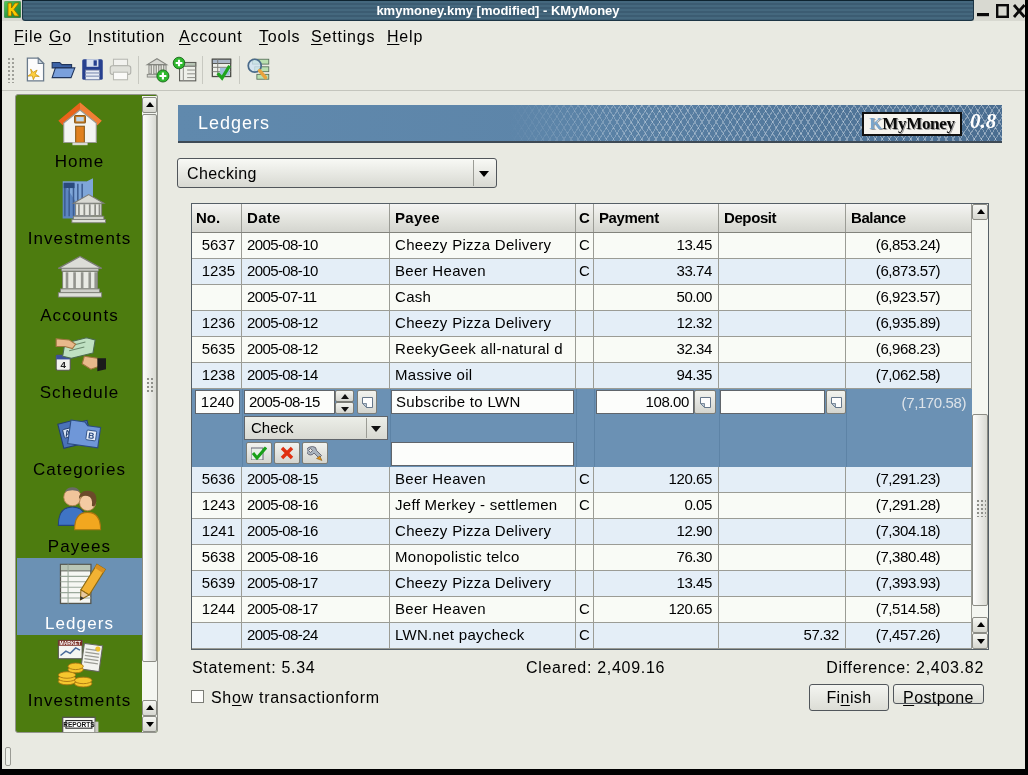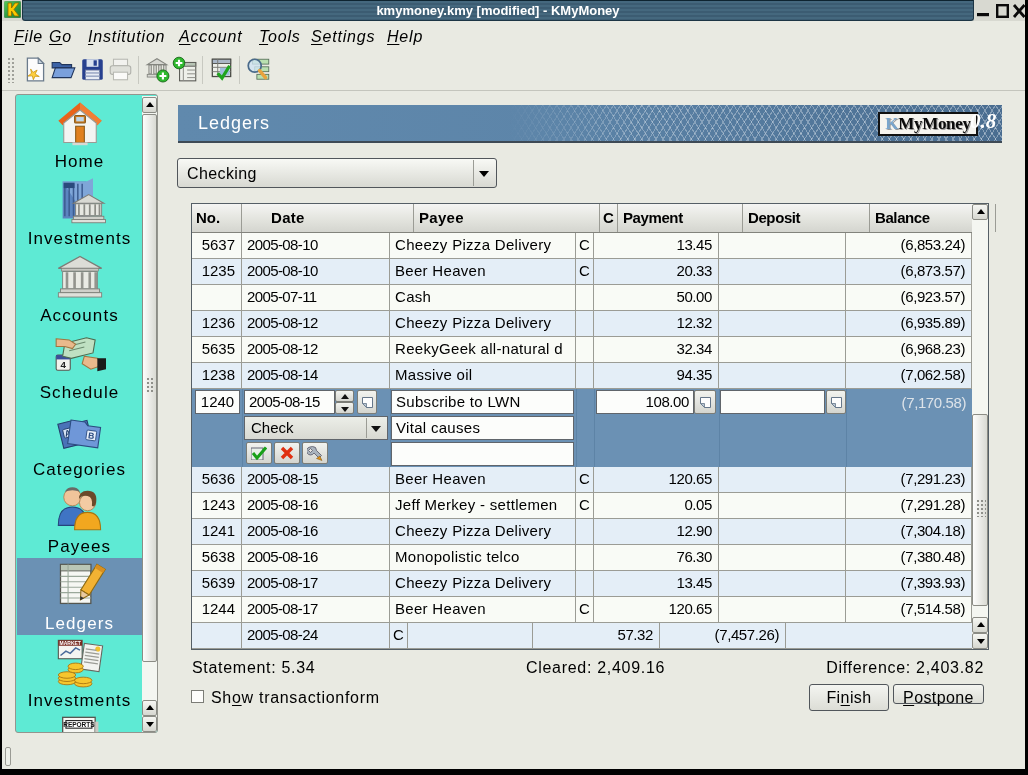--- a/index.html
+++ b/index.html
@@ -14,31 +14,31 @@
 #edgeB{left:0;top:769px;width:1028px;height:6px;background:#010101;}
 
 #titlebar{left:2px;top:0;width:1023px;height:21px;background:#d8d9d1;}
 #titletab{left:20px;top:0;width:950px;height:19px;
  background:repeating-linear-gradient(180deg,#45687e 0 2px,#3c5c72 2px 4px);
  border:1px solid #1c3545;border-top-color:#0e2430;border-radius:0 0 3px 3px;}
 #titletext{left:0;top:2px;width:950px;text-align:center;color:#fff;
  font-size:13px;font-weight:bold;}
 
 #menubar{left:2px;top:21px;width:1023px;height:30px;background:#e9eae2;}
-.mitem{top:7px;font-size:16px;letter-spacing:0.8px;font-style:italic;}
+.mitem{top:7px;font-size:16px;letter-spacing:0.8px;}
 
 #toolbar{left:2px;top:51px;width:1023px;height:39px;background:#e9eae2;
  border-bottom:1px solid #c4c5bd;}
 .tsep{top:5px;width:1px;height:28px;background:#c8c9c1;}
 .tico{top:5px;width:27px;height:27px;}
 
 #statusbar{left:2px;top:733px;width:1023px;height:36px;background:#e9eae2;}
 #statusrect{left:3px;top:14px;width:4px;height:17px;border:1px solid #9a9b94;border-radius:2px;background:#eef0e9;}
 
-#sidebar{left:15px;top:94px;width:143px;height:639px;background:#5eead4;
+#sidebar{left:15px;top:94px;width:143px;height:639px;background:#4d7c0f;
  border:1px solid #94958e;border-radius:3px;box-sizing:border-box;overflow:hidden;}
 .sitem{left:1px;width:125px;height:77px;text-align:center;}
 .sitem .lbl{position:absolute;left:0;top:56px;width:125px;font-size:17px;letter-spacing:1.1px;}
 .sitem svg{position:absolute;left:37px;top:1px;width:52px;height:52px;}
 #selitem{background:#6b91b4;}
 #selitem .lbl{color:#fff;}
 
 .sbtn{background:linear-gradient(180deg,#f6f7f3,#d6d7d0);border:1px solid #8b8c85;border-radius:2px;box-sizing:border-box;}
 .arrowU{width:0;height:0;border-left:4px solid transparent;border-right:4px solid transparent;border-bottom:5px solid #000;position:absolute;left:3px;top:4px;}
 .arrowD{width:0;height:0;border-left:4px solid transparent;border-right:4px solid transparent;border-top:5px solid #000;position:absolute;left:3px;top:5px;}
@@ -51,21 +51,21 @@
  border-bottom:2px solid #3e4a55;box-sizing:content-box;}
 #bannernet{left:330px;top:0;width:494px;height:36px;
  background:
   repeating-linear-gradient(58deg,rgba(235,240,245,.38) 0 1px,transparent 1px 6px),
   repeating-linear-gradient(-58deg,rgba(235,240,245,.38) 0 1px,transparent 1px 6px);
  -webkit-mask-image:linear-gradient(90deg,transparent,rgba(0,0,0,.85) 25%,#000);
  mask-image:linear-gradient(90deg,transparent,rgba(0,0,0,.85) 25%,#000);}
 #bannertitle{left:20px;top:8px;color:#fff;font-size:18px;letter-spacing:1px;}
 #kmmlogo{left:684px;top:7px;width:96px;height:20px;background:#f6f4ef;border:2px solid #111;
  font-family:"Liberation Serif",serif;font-weight:bold;font-size:17px;line-height:19px;text-align:center;
- color:#0b0b0b;text-shadow:1px 1px 0 #9a9a9a;letter-spacing:-0.3px;margin-left:16px;}
+ color:#0b0b0b;text-shadow:1px 1px 0 #9a9a9a;letter-spacing:-0.3px;}
 #kmmver{left:792px;top:4px;color:#fff;font-size:21px;font-style:italic;font-weight:bold;font-family:"Liberation Serif",serif;}
 
 #combo{left:177px;top:158px;width:320px;height:30px;box-sizing:border-box;
  background:linear-gradient(180deg,#f8f9f5,#d8d9d2);border:1px solid #51565b;border-radius:3px;}
 #combo .ctext{position:absolute;left:9px;top:6px;font-size:16px;letter-spacing:0.4px;}
 #combo .cdiv{position:absolute;right:22px;top:1px;width:1px;height:26px;background:#9b9c95;}
 #combo .carr{position:absolute;right:7px;top:12px;width:0;height:0;
  border-left:5px solid transparent;border-right:5px solid transparent;border-top:6px solid #000;}
 
 .kbtn{background:linear-gradient(180deg,#f4f5f1,#dcddd6);border:1px solid #51565b;border-radius:3px;
@@ -85,21 +85,21 @@
 .row.w{background:#f9fbf6;}
 .row.b{background:#e4eef7;}
 .cl{box-sizing:border-box;border-right:1px solid #9b9c95;padding-left:5px;padding-right:6px;
  overflow:hidden;white-space:nowrap;flex:none;}
 .c0{width:50px;text-align:right;}
 .c1{width:148px;letter-spacing:-0.6px;}
 .c2{width:186px;letter-spacing:0.3px;}
 .c3{width:18px;padding-left:3px;padding-right:0;}
 .c4{width:125px;text-align:right;letter-spacing:-0.4px;}
 .c5{width:127px;text-align:right;letter-spacing:-0.4px;}
-.c6{width:126px;text-align:right;letter-spacing:-0.4px;}
+.c6{width:126px;text-align:center;letter-spacing:-0.4px;}
 
 #editarea{position:absolute;left:0;top:185px;width:780px;height:78px;background:#6b91b4;}
 #editarea .vline{position:absolute;top:0;width:1px;height:78px;background:#5d83a6;}
 .efield{position:absolute;background:#fcfdfb;border:1px solid #60656b;box-sizing:border-box;
  font-size:15px;padding:2px 4px 0 4px;white-space:nowrap;overflow:hidden;}
 .ebtn{position:absolute;background:linear-gradient(180deg,#f2f3ef,#d4d5cf);border:1px solid #7b7c76;
  box-sizing:border-box;border-radius:2px;}
 
 #tsb{position:absolute;left:780px;top:0;width:16px;height:445px;}
 
@@ -375,42 +375,42 @@
 
 <div class="ab" id="combo">
   <span class="ctext txt">Checking</span>
   <i class="cdiv"></i>
     <i class="carr"></i>
 </div>
 
 <div class="ab" id="tablewrap" style="left:191px;top:203px;width:798px;height:447px;border:1px solid #555f66;box-sizing:border-box;background:#f9fbf6;">
   <div class="thead">
     <span class="cl c0" style="text-align:left;padding-left:4px;">No.</span>
-    <span class="cl c1" style="letter-spacing:0.3px;margin-left:24px;">Date</span>
+    <span class="cl c1" style="letter-spacing:0.3px;">Date</span>
     <span class="cl c2">Payee</span>
     <span class="cl c3">C</span>
     <span class="cl c4" style="text-align:left;">Payment</span>
     <span class="cl c5" style="text-align:left;">Deposit</span>
     <span class="cl c6" style="text-align:left;">Balance</span>
   </div>
 <div class="row w" style="top:29px">
       <span class="cl c0">5637</span>
       <span class="cl c1">2005-08-10</span>
       <span class="cl c2">Cheezy Pizza Delivery</span>
       <span class="cl c3">C</span>
       <span class="cl c4">13.45</span>
       <span class="cl c5"></span>
       <span class="cl c6">(6,853.24)</span>
     </div>
 <div class="row b" style="top:55px">
       <span class="cl c0">1235</span>
       <span class="cl c1">2005-08-10</span>
       <span class="cl c2">Beer Heaven</span>
       <span class="cl c3">C</span>
-      <span class="cl c4">20.33</span>
+      <span class="cl c4">33.74</span>
       <span class="cl c5"></span>
       <span class="cl c6">(6,873.57)</span>
     </div>
 <div class="row w" style="top:81px">
       <span class="cl c0"></span>
       <span class="cl c1">2005-07-11</span>
       <span class="cl c2">Cash</span>
       <span class="cl c3"></span>
       <span class="cl c4">50.00</span>
       <span class="cl c5"></span>
@@ -493,20 +493,21 @@
       <span class="cl c1">2005-08-17</span>
       <span class="cl c2">Beer Heaven</span>
       <span class="cl c3">C</span>
       <span class="cl c4">120.65</span>
       <span class="cl c5"></span>
       <span class="cl c6">(7,514.58)</span>
     </div>
 <div class="row b" style="top:419px">
       <span class="cl c0"></span>
       <span class="cl c1">2005-08-24</span>
+      <span class="cl c2">LWN.net paycheck</span>
       <span class="cl c3">C</span>
       <span class="cl c4"></span>
       <span class="cl c5">57.32</span>
       <span class="cl c6">(7,457.26)</span>
     </div>
 
   <div id="editarea">
     <i class="vline" style="left:50px"></i>
       <i class="vline" style="left:198px"></i>
     <i class="vline" style="left:384px"></i>
@@ -543,21 +544,20 @@
           <path d="M1.5 7.5 h4 v4 z" fill="#b9c6d2" stroke="#66778a" stroke-width="0.8"></path>
         </svg>
     </div>
     <div style="position:absolute;left:654px;top:5px;width:120px;text-align:right;color:#dde3e9;font-size:15px;letter-spacing:-0.4px;">(7,170.58)</div>
 
     <div class="ebtn" style="left:52px;top:27px;width:144px;height:24px;border-color:#60656b;border-radius:0;background:linear-gradient(180deg,#eceee8,#d8d9d2);">
       <span style="position:absolute;left:6px;top:2px;font-size:15px;">Check</span>
       <i style="position:absolute;right:20px;top:1px;width:1px;height:20px;background:#9b9c95;"></i>
       <i style="position:absolute;right:6px;top:9px;width:0;height:0;border-left:5px solid transparent;border-right:5px solid transparent;border-top:6px solid #111;"></i>
     </div>
-    <div class="efield" style="left:199px;top:27px;width:183px;height:24px;letter-spacing:0.3px;">Vital causes</div>
 
     <div class="ebtn" style="left:54px;top:53px;width:26px;height:22px;">
       <svg width="16" height="14" style="position:absolute;left:4px;top:3px" viewBox="0 0 16 14">
           <rect x="0" y="2" width="12" height="12" fill="#e8f0e8" stroke="#667"></rect>
           <path d="M2 7 l4 5 L15 1.5" fill="none" stroke="#18a018" stroke-width="3"></path>
         </svg>
     </div>
     <div class="ebtn" style="left:82px;top:53px;width:26px;height:22px;">
       <svg width="14" height="14" style="position:absolute;left:5px;top:3px" viewBox="0 0 14 14">
           <path d="M2 2 L12 12 M12 2 L2 12" stroke="#e03010" stroke-width="3.4"></path>

